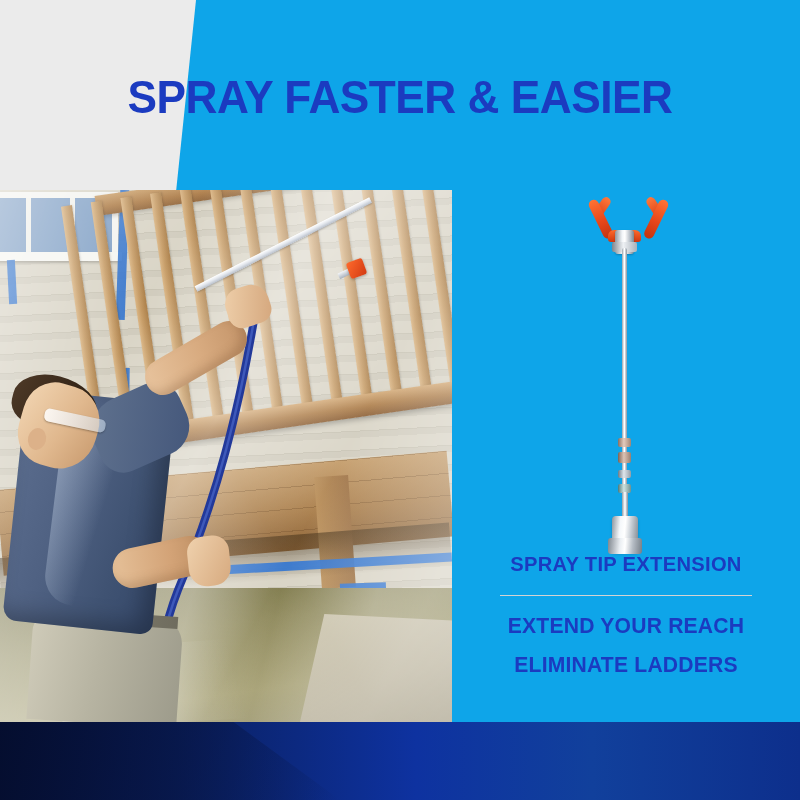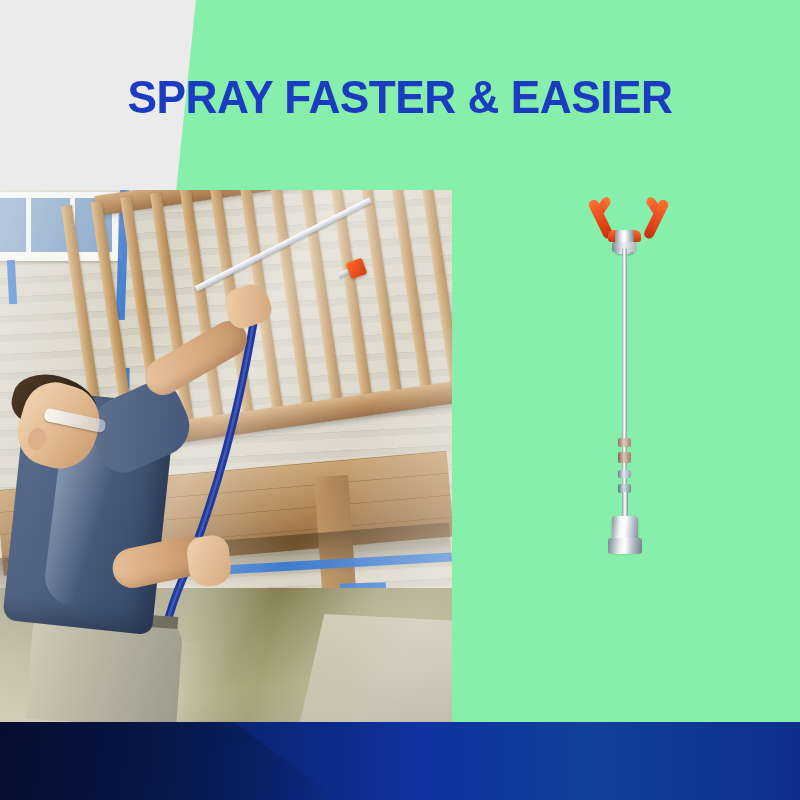--- a/index.html
+++ b/index.html
@@ -9,21 +9,21 @@
   }
   body {
     font-family: "Liberation Sans", sans-serif;
   }
 
   #poster {
     position: relative;
     width: 800px;
     height: 800px;
     overflow: hidden;
-    background: #86efac;
+    background: #0ea5e9;
   }
 
   
   .grey-wedge {
     position: absolute;
     left: 0; top: 0;
     width: 260px; height: 192px;
     background: #ebebeb;
     clip-path: polygon(0 0, 196px 0, 176px 192px, 0 192px);
   }
@@ -584,17 +584,23 @@
     <div class="prod-shaft"></div>
     <div class="collar collar-1"></div>
     <div class="collar collar-2"></div>
     <div class="collar collar-3"></div>
     <div class="collar collar-4"></div>
     <div class="prod-lower"></div>
     <div class="prod-base"></div>
     <div class="prod-base-foot"></div>
   </div>
 
+  <div class="text-block">
+    <div class="tb-title">SPRAY TIP EXTENSION</div>
+    <div class="tb-divider"></div>
+    <div class="tb-line">EXTEND YOUR REACH</div>
+    <div class="tb-line">ELIMINATE LADDERS</div>
+  </div>
 
   <div class="band-hairline"></div>
   <div class="blue-band"></div>
 
 </div>
 
 </body></html>

